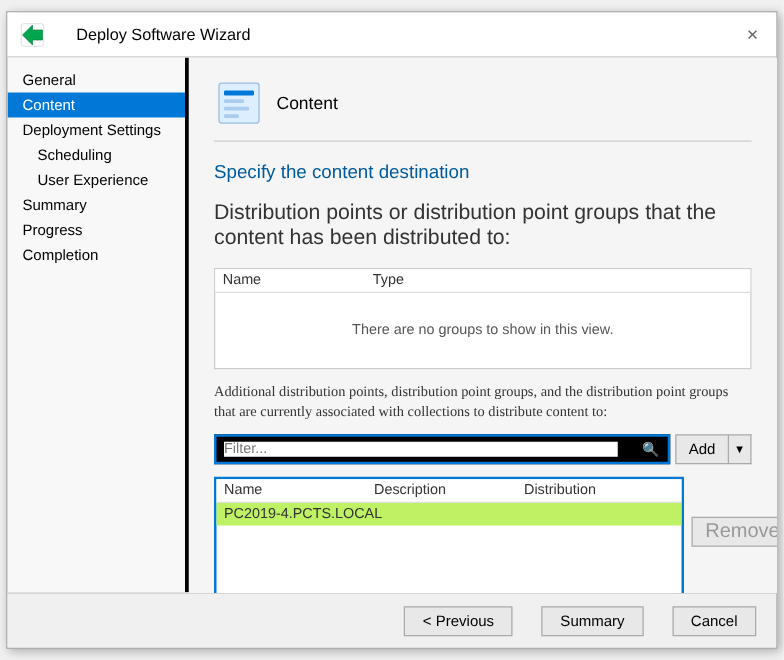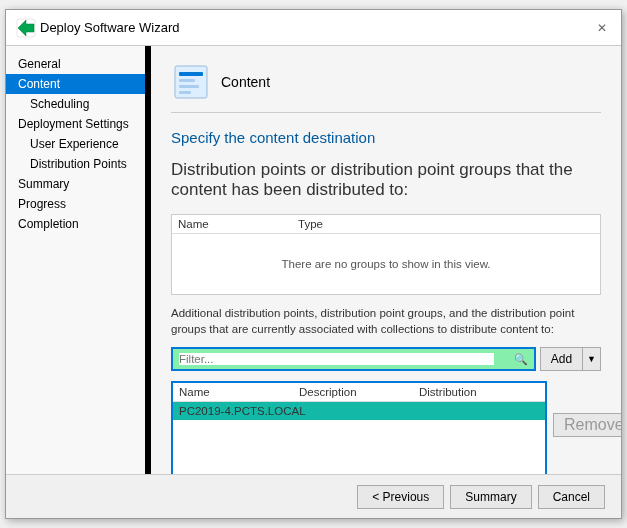--- a/index.html
+++ b/index.html
@@ -27,21 +27,21 @@
       border-bottom: 1px solid #ccc;
       padding: 6px 10px;
       display: flex;
       align-items: center;
       justify-content: space-between;
       height: 36px;
     }
     .title-bar-left {
       display: flex;
       align-items: center;
-      gap: 4px;
+      gap: 25px;
     }
     .title-icon {
       width: 20px;
       height: 20px;
     }
     .title-text {
       font-size: 13px;
       font-weight: normal;
       color: #000;
     }
@@ -56,21 +56,21 @@
       color: #666;
     }
     .window-body {
       display: flex;
       flex: 1;
       overflow: hidden;
     }
     .sidebar {
       width: 145px;
       background: #f8f8f8;
-      border-right: 6px solid #000000;
+      border-right: 3px solid #000000;
       padding: 8px 0;
       flex-shrink: 0;
     }
     .sidebar-item {
       padding: 3px 12px;
       cursor: pointer;
       color: #000;
       font-size: 12px;
     }
     .sidebar-item.active {
@@ -120,32 +120,33 @@
       align-items: center;
       justify-content: center;
       height: 60px;
       color: #555;
       font-size: 11.5px;
     }
     .section-label-long {
       font-size: 11.5px;
       color: #333;
       line-height: 1.4;
+      font-family: Liberation Serif, serif;
     }
     .filter-row {
       display: flex;
       align-items: center;
       gap: 4px;
       margin-bottom: 0;
     }
     .filter-input-wrap {
       flex: 1;
       position: relative;
       border: 2px solid #0078d7;
-      background: #86efac;
+      background: #000000;
       display: flex;
       align-items: center;
       padding: 2px 6px;
       height: 24px;
       gap: 20px;
     }
     .filter-input {
       border: none;
       outline: none;
       flex: 1;
@@ -194,21 +195,21 @@
       border-bottom: 1px solid #ddd;
     }
     .bottom-table-header-cell {
       font-size: 11.5px;
       color: #333;
       min-width: 120px;
     }
     .bottom-table-row {
       display: flex;
       padding: 3px 6px;
-      background: #14b8a6;
+      background: #bef264;
     }
     .bottom-table-cell {
       font-size: 11.5px;
       color: #333;
       min-width: 120px;
     }
     .remove-btn {
       background: #e8e8e8;
       border: 1px solid #aaa;
       padding: 0 10px;
@@ -235,21 +236,21 @@
       gap: 4px;
       padding-top: 28px;
     }
     .footer {
       display: flex;
       justify-content: flex-end;
       align-items: center;
       padding: 8px 16px;
       background: #f0f0f0;
       border-top: 1px solid #ccc;
-      gap: 6px;
+      gap: 23px;
       height: 44px;
     }
     .footer-btn {
       padding: 4px 14px;
       font-size: 12px;
       border: 1px solid #aaa;
       background: #e8e8e8;
       cursor: pointer;
       min-width: 60px;
     }
@@ -286,24 +287,23 @@
       <span class="title-text">Deploy Software Wizard</span>
     </div>
     <span class="close-btn">✕</span>
   </div>
 
   <div class="window-body">
 
     <div class="sidebar">
       <div class="sidebar-item">General</div>
       <div class="sidebar-item active">Content</div>
+      <div class="sidebar-item">Deployment Settings</div>
       <div class="sidebar-item sub">Scheduling</div>
-      <div class="sidebar-item">Deployment Settings</div>
       <div class="sidebar-item sub">User Experience</div>
-      <div class="sidebar-item sub">Distribution Points</div>
       <div class="sidebar-item">Summary</div>
       <div class="sidebar-item">Progress</div>
       <div class="sidebar-item">Completion</div>
     </div>
 
     <div class="main-content">
 
       <div class="header-section">
         <svg class="header-icon" viewBox="0 0 40 40" xmlns="http://www.w3.org/2000/svg">
           <rect x="4" y="4" width="32" height="32" rx="2" fill="#ddeeff" stroke="#99bbdd" stroke-width="1"></rect>

